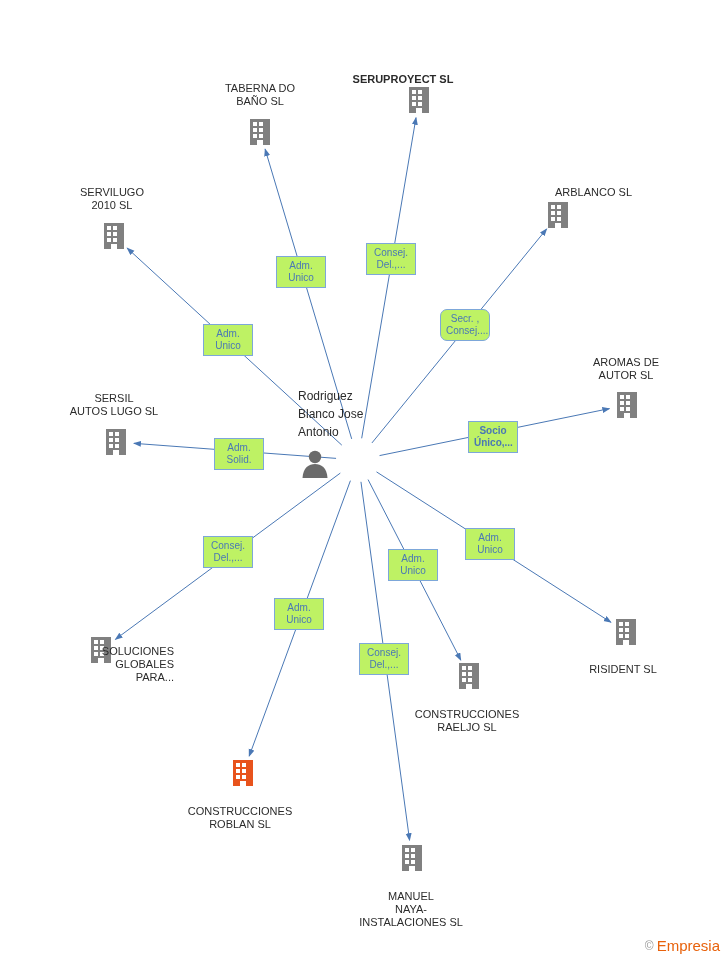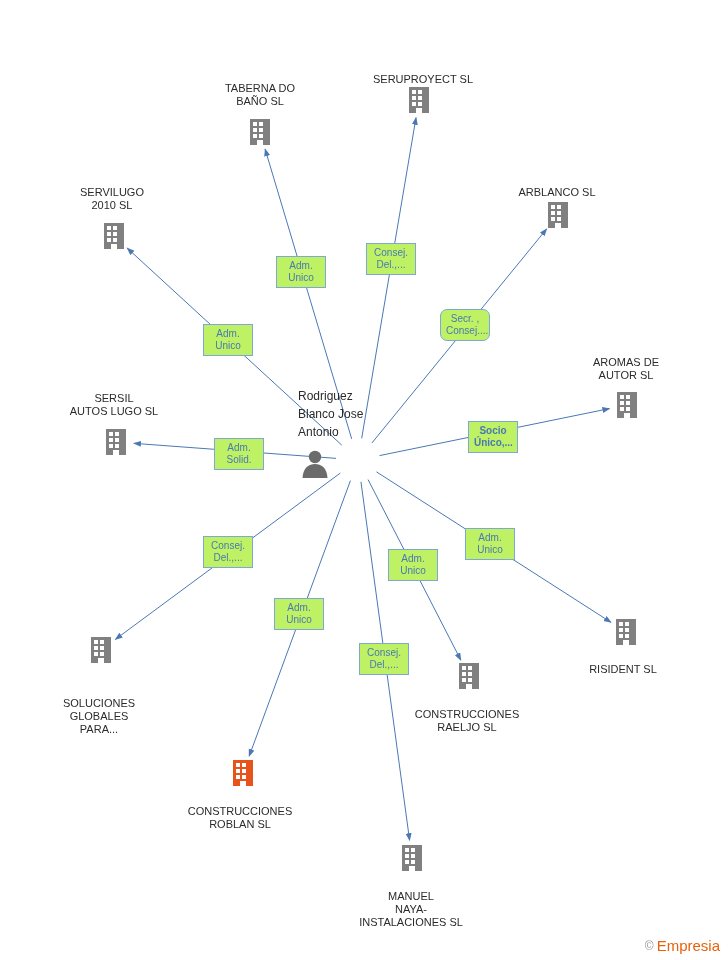--- a/index.html
+++ b/index.html
@@ -141,21 +141,21 @@
             <rect x="4" y="2" width="20" height="26" fill="#808080"></rect>
             <rect x="7" y="5" width="4" height="4" fill="#ffffff"></rect>
             <rect x="13" y="5" width="4" height="4" fill="#ffffff"></rect>
             <rect x="7" y="11" width="4" height="4" fill="#ffffff"></rect>
             <rect x="13" y="11" width="4" height="4" fill="#ffffff"></rect>
             <rect x="7" y="17" width="4" height="4" fill="#ffffff"></rect>
             <rect x="13" y="17" width="4" height="4" fill="#ffffff"></rect>
             <rect x="11" y="23" width="6" height="5" fill="#ffffff"></rect>
           </svg></span>
       </div>
-      <div class="node" style="width: 150px; left: 348px; top: 71px;">
+      <div class="node" style="width: 150px; left: 328px; top: 71px; font-weight: bold;">
         <span class="node-label">SERUPROYECT SL</span>
       </div>
       <div class="node" style="width: 150px; left: 39px; top: 221px;">
         <span class="node-icon"><svg width="28" height="30" viewBox="0 0 28 30">
             <rect x="4" y="2" width="20" height="26" fill="#808080"></rect>
             <rect x="7" y="5" width="4" height="4" fill="#ffffff"></rect>
             <rect x="13" y="5" width="4" height="4" fill="#ffffff"></rect>
             <rect x="7" y="11" width="4" height="4" fill="#ffffff"></rect>
             <rect x="13" y="11" width="4" height="4" fill="#ffffff"></rect>
             <rect x="7" y="17" width="4" height="4" fill="#ffffff"></rect>
@@ -172,21 +172,21 @@
             <rect x="4" y="2" width="20" height="26" fill="#808080"></rect>
             <rect x="7" y="5" width="4" height="4" fill="#ffffff"></rect>
             <rect x="13" y="5" width="4" height="4" fill="#ffffff"></rect>
             <rect x="7" y="11" width="4" height="4" fill="#ffffff"></rect>
             <rect x="13" y="11" width="4" height="4" fill="#ffffff"></rect>
             <rect x="7" y="17" width="4" height="4" fill="#ffffff"></rect>
             <rect x="13" y="17" width="4" height="4" fill="#ffffff"></rect>
             <rect x="11" y="23" width="6" height="5" fill="#ffffff"></rect>
           </svg></span>
       </div>
-      <div class="node" style="width: 150px; left: 482px; top: 184px;">
+      <div class="node" style="width: 150px; left: 482px; top: 184px; text-align: right;">
         <span class="node-label">ARBLANCO SL</span>
       </div>
       <div class="node" style="width: 150px; left: 41px; top: 427px;">
         <span class="node-icon"><svg width="28" height="30" viewBox="0 0 28 30">
             <rect x="4" y="2" width="20" height="26" fill="#808080"></rect>
             <rect x="7" y="5" width="4" height="4" fill="#ffffff"></rect>
             <rect x="13" y="5" width="4" height="4" fill="#ffffff"></rect>
             <rect x="7" y="11" width="4" height="4" fill="#ffffff"></rect>
             <rect x="13" y="11" width="4" height="4" fill="#ffffff"></rect>
             <rect x="7" y="17" width="4" height="4" fill="#ffffff"></rect>
@@ -250,21 +250,21 @@
             <rect x="4" y="2" width="20" height="26" fill="#808080"></rect>
             <rect x="7" y="5" width="4" height="4" fill="#ffffff"></rect>
             <rect x="13" y="5" width="4" height="4" fill="#ffffff"></rect>
             <rect x="7" y="11" width="4" height="4" fill="#ffffff"></rect>
             <rect x="13" y="11" width="4" height="4" fill="#ffffff"></rect>
             <rect x="7" y="17" width="4" height="4" fill="#ffffff"></rect>
             <rect x="13" y="17" width="4" height="4" fill="#ffffff"></rect>
             <rect x="11" y="23" width="6" height="5" fill="#ffffff"></rect>
           </svg></span>
       </div>
-      <div class="node" style="width: 150px; left: 24px; top: 695px;">
+      <div class="node" style="width: 150px; left: 24px; top: 643px; text-align: right;">
         <span class="node-label">SOLUCIONES
 GLOBALES
 PARA...</span>
       </div>
       <div class="node" style="width: 150px; left: 168px; top: 758px;">
         <span class="node-icon"><svg width="28" height="30" viewBox="0 0 28 30">
             <rect x="4" y="2" width="20" height="26" fill="#e8531c"></rect>
             <rect x="7" y="5" width="4" height="4" fill="#ffffff"></rect>
             <rect x="13" y="5" width="4" height="4" fill="#ffffff"></rect>
             <rect x="7" y="11" width="4" height="4" fill="#ffffff"></rect>

